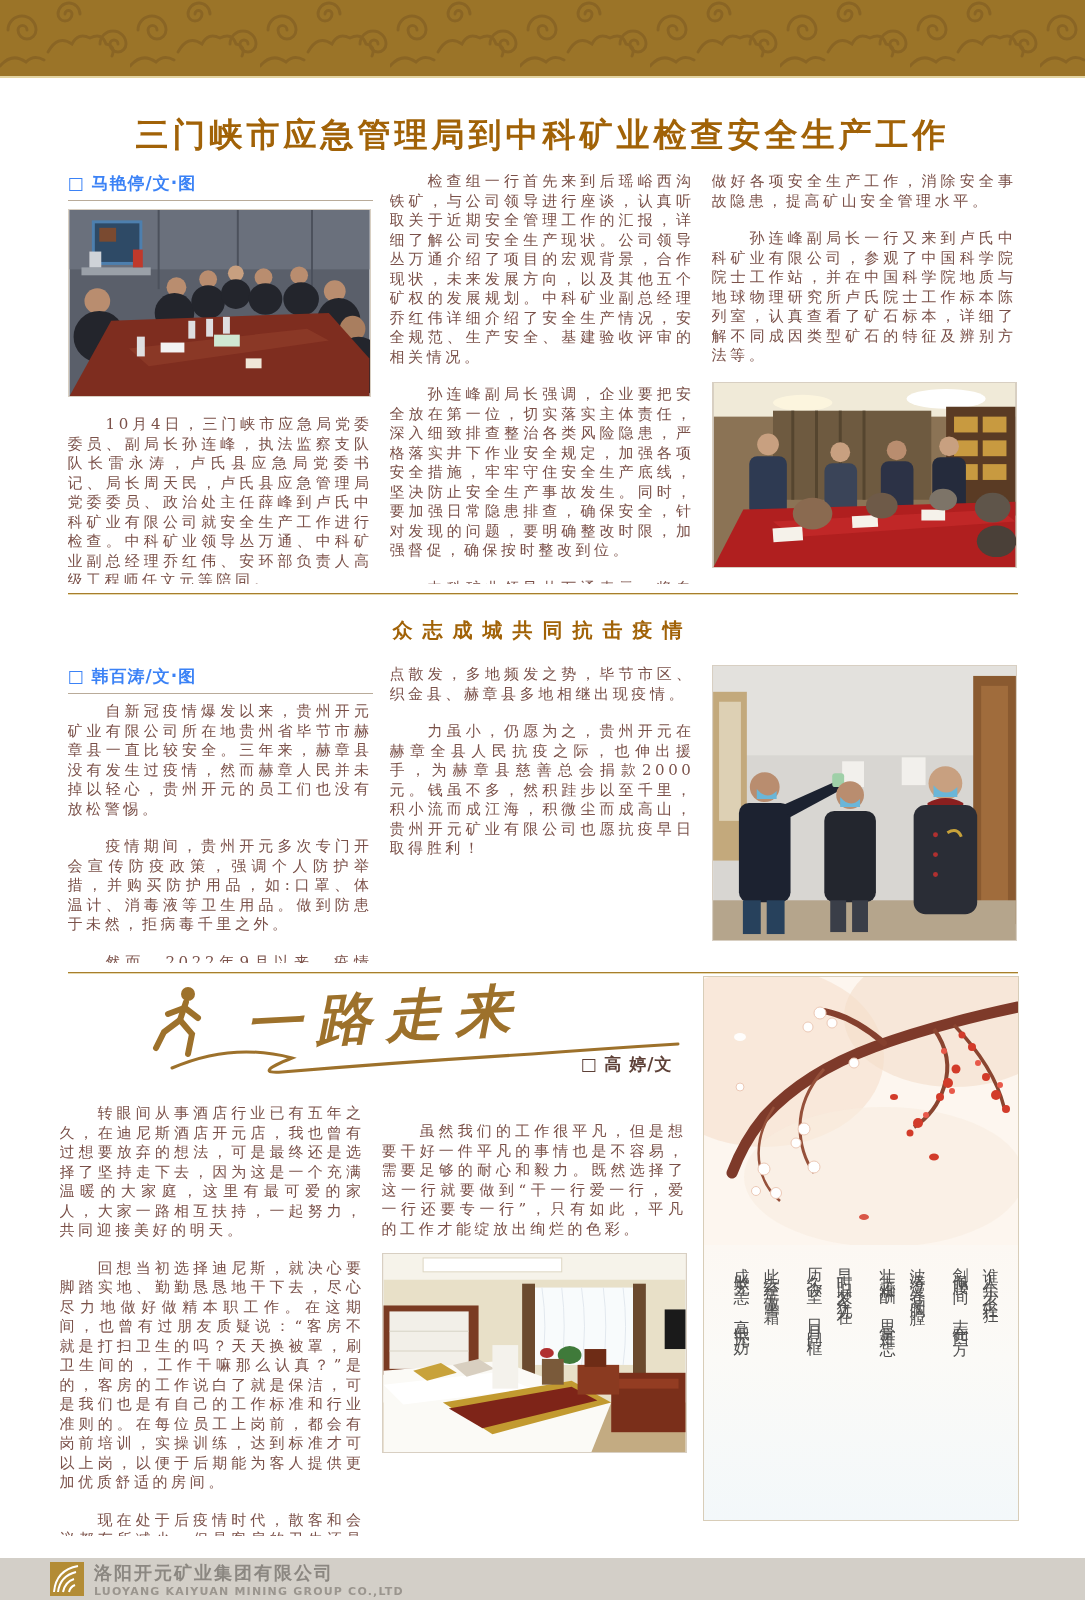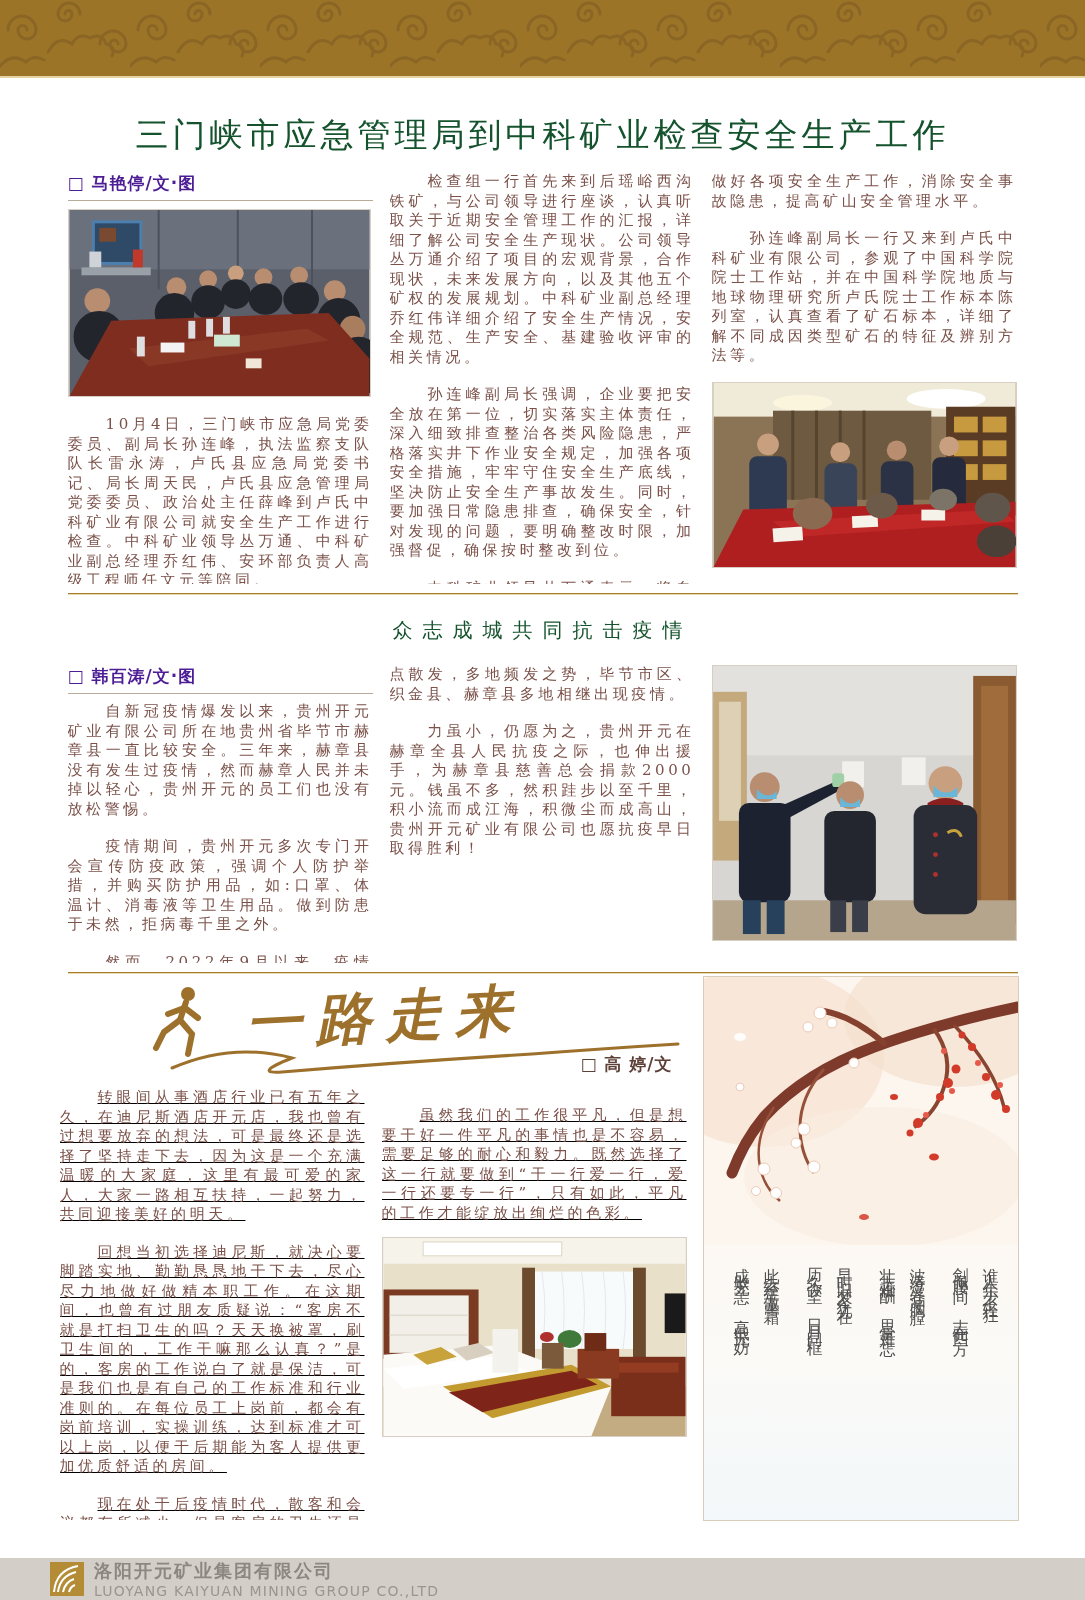--- a/index.html
+++ b/index.html
@@ -7,33 +7,33 @@
   body {
     height:1600px; background:#ffffff; overflow:hidden;
     font-family:"DejaVu Serif", serif;
     display:flex; flex-direction:column;
   }
   
   .masthead { height:78px; width:100%; border-bottom:2px solid #e3d4a2; }
   
   .headline1 { height:94px; display:flex; align-items:flex-end; justify-content:center; padding-bottom:14px; }
   .headline1 span, .headline2 span {
-    color:#14532d; font-weight:normal; letter-spacing:4px;
+    color:#a16207; font-weight:bold; letter-spacing:4px;
     font-family:"DejaVu Serif", serif;
   }
   .headline1 span { font-size:33px; }
   .headline2 { height:70px; display:flex; align-items:center; justify-content:center; }
   .headline2 span { font-size:20px; letter-spacing:10px; }
   
   .cols { width:950px; margin:0 auto; display:flex; gap:17px; }
   .col { width:305px; overflow:hidden; }
   .sec1 { height:412px; }
   .sec2 { height:298px; }
   .byline {
-    color:#4c1d95; font-weight:bold; font-size:17px; letter-spacing:1px;
+    color:#3b82f6; font-weight:bold; font-size:17px; letter-spacing:1px;
     font-family:"DejaVu Sans", sans-serif;
     padding-bottom:5px; border-bottom:1px solid #b9ab99; margin-bottom:8px;
   }
   p.body {
     color:#7b5149; font-size:15px; line-height:19.5px; letter-spacing:3.6px;
     text-align:justify; text-indent:38px; margin-top:18px;
   }
   p.body.first { margin-top:0; }
   p.body.cont { text-indent:0; margin-top:0; }
   .rule { width:950px; margin:9px auto 0 auto; height:2px; background:#a87e2c; border-bottom:1px solid #e6d9ae; }
@@ -49,21 +49,21 @@
     font-family:"DejaVu Serif", serif;
   }
   .runner-svg { position:absolute; left:92px; top:8px; }
   .swoosh-svg { position:absolute; left:110px; top:56px; }
   .byline3 {
     position:absolute; right:14px; bottom:0;
     color:#5d4037; font-weight:bold; font-size:17px; letter-spacing:1px;
     font-family:"DejaVu Sans", sans-serif;
     margin-left:39px;
   }
-  .sec3-cols { display:flex; gap:17px; margin-top:12px;text-decoration:underline; }
+  .sec3-cols { display:flex; gap:17px; margin-top:28px; }
   .hotel-photo { margin-top:14px; }
   
   .poem-panel {
     width:316px; height:545px; border:1px solid #d8cdb8; overflow:hidden;
     background:linear-gradient(180deg,#f9ece2 0%, #fdf7f1 40%, #fbfaf7 70%, #f3f8fa 100%);
   }
   .poem-wrap { height:270px; padding:6px 18px 0 10px; writing-mode:vertical-rl; display:block; }
   .poem-col {
     color:#4e4e4e; font-size:16px; letter-spacing:7px; line-height:30px;
     font-family:"DejaVu Sans", sans-serif;
@@ -72,21 +72,21 @@
   
   .footer {
     margin-top:auto; height:42px; background:#d3cfc8; width:100%;
     display:flex; align-items:center; padding-left:50px; gap:10px;
   }
   .footer-text .cn {
     color:#8b8781; font-weight:bold; font-size:18px; letter-spacing:2px;
     font-family:"DejaVu Sans", sans-serif;
   }
   .footer-text .en {
-    color:#9a958e; font-size:14px; letter-spacing:1.2px; font-weight:normal;
+    color:#9a958e; font-size:11px; letter-spacing:1.2px; font-weight:bold;
     font-family:"DejaVu Sans", sans-serif;
   }
 </style>
 </head>
 <body>
 
 <div class="masthead">
   <svg width="1085" height="76">
     <defs>
       <pattern id="clouds" width="130" height="76" patternUnits="userSpaceOnUse">

